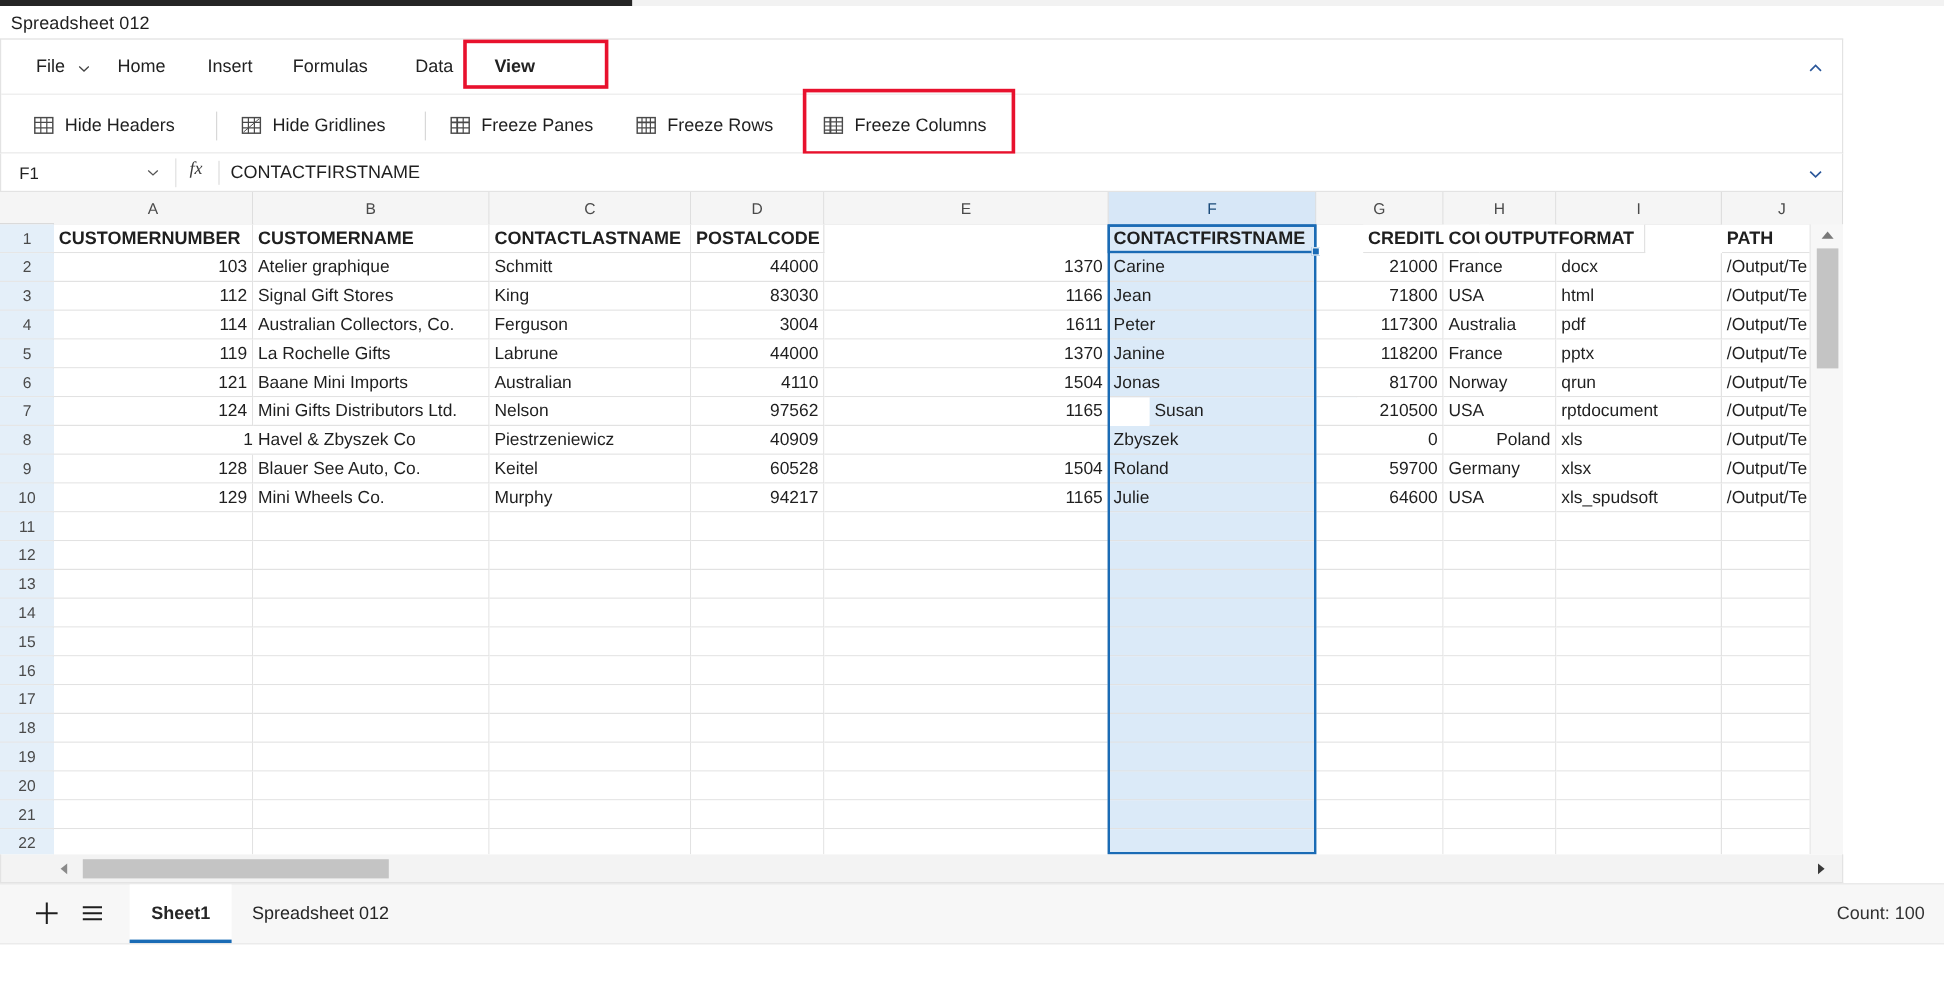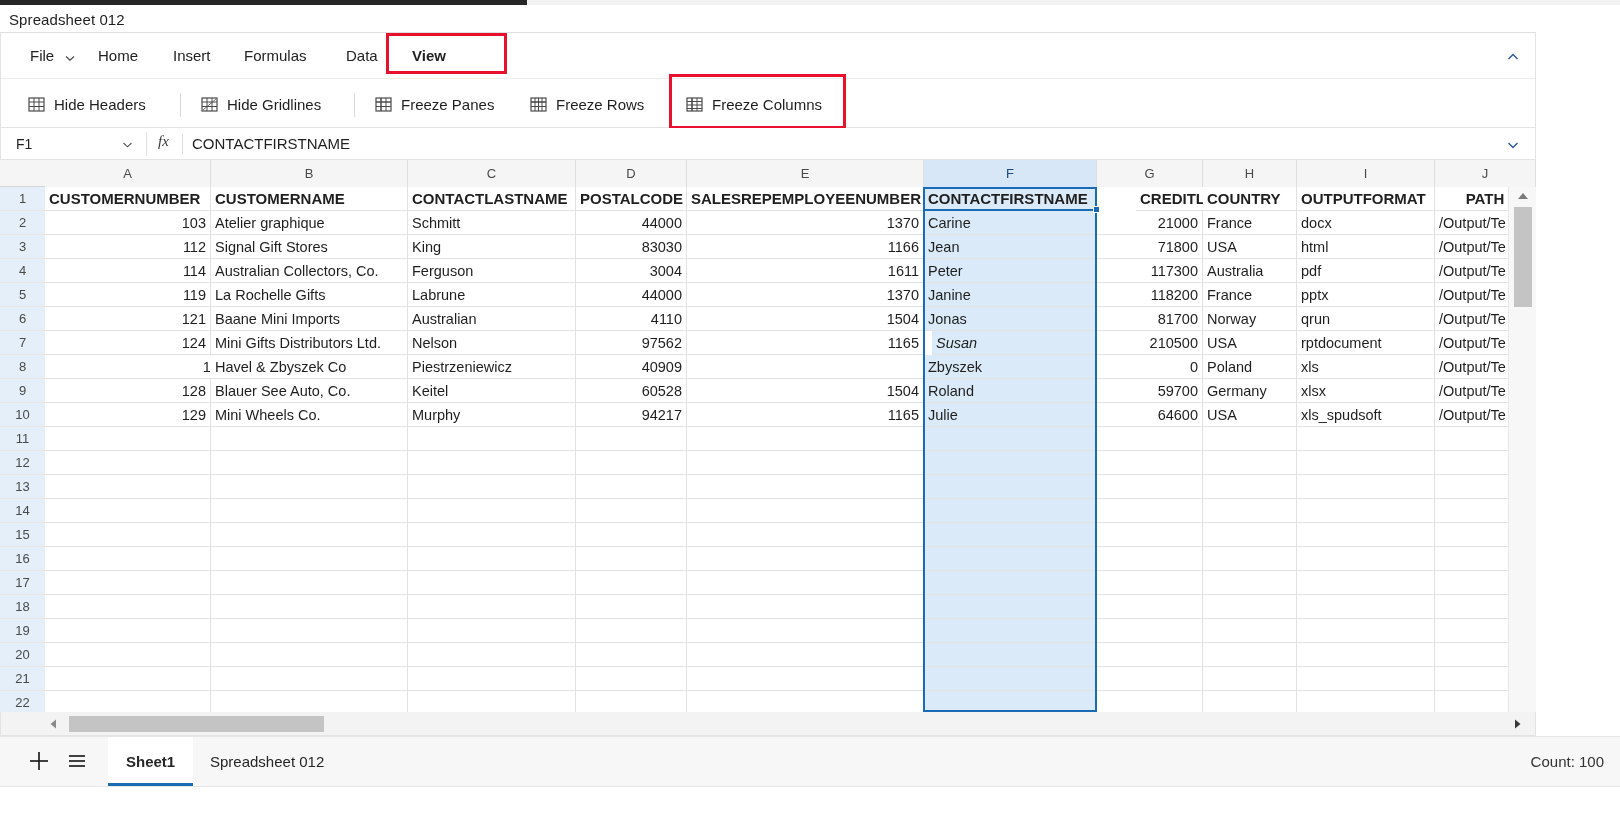--- a/index.html
+++ b/index.html
@@ -304,26 +304,25 @@
       <div class="rh" style="top: 432px;">19</div>
       <div class="rh" style="top: 456px;">20</div>
       <div class="rh" style="top: 480px;">21</div>
       <div class="rh" style="top: 504px;">22</div>
     </div>
   <div id="cells">
       <div class="cell hdrcell" style="left: 0px; width: 166px; top: 0px;">CUSTOMERNUMBER</div>
       <div class="cell hdrcell" style="left: 166px; width: 197px; top: 0px;">CUSTOMERNAME</div>
       <div class="cell hdrcell" style="left: 363px; width: 168px; top: 0px;">CONTACTLASTNAME</div>
       <div class="cell hdrcell" style="left: 531px; width: 111px; top: 0px;">POSTALCODE</div>
-      <div class="cell hdrcell" style="left: 642px; width: 237px; top: 0px;">SALESREPEMPLOYEENUMBER</div>
       <div class="cell hdrcell selcol" style="left: 879px; width: 173px; top: 0px;">CONTACTFIRSTNAME</div>
       <div class="cell hdrcell" style="left: 1052px; width: 106px; top: 0px; margin-left: 39px;">CREDITLIMIT</div>
       <div class="cell hdrcell" style="left: 1158px; width: 94px; top: 0px;">COUNTRY</div>
-      <div class="cell hdrcell" style="left: 1252px; width: 138px; top: 0px;">OUTPUTFORMAT</div>
-      <div class="cell hdrcell" style="left: 1390px; width: 101px; top: 0px; text-align: center;">PATH</div>
+      <div class="cell hdrcell" style="left: 1188px; width: 138px; top: 0px;">OUTPUTFORMAT</div>
+      <div class="cell hdrcell" style="left: 1390px; width: 101px; top: 0px;">PATH</div>
       <div class="cell num" style="left: 0px; width: 166px; top: 24px;">103</div>
       <div class="cell" style="left: 166px; width: 197px; top: 24px;">Atelier graphique</div>
       <div class="cell" style="left: 363px; width: 168px; top: 24px;">Schmitt</div>
       <div class="cell num" style="left: 531px; width: 111px; top: 24px;">44000</div>
       <div class="cell num" style="left: 642px; width: 237px; top: 24px;">1370</div>
       <div class="cell selcol" style="left: 879px; width: 173px; top: 24px;">Carine</div>
       <div class="cell num" style="left: 1052px; width: 106px; top: 24px;">21000</div>
       <div class="cell" style="left: 1158px; width: 94px; top: 24px;">France</div>
       <div class="cell" style="left: 1252px; width: 138px; top: 24px;">docx</div>
       <div class="cell" style="left: 1390px; width: 101px; top: 24px;">/Output/Te</div>
@@ -365,33 +364,33 @@
       <div class="cell selcol" style="left: 879px; width: 173px; top: 120px;">Jonas</div>
       <div class="cell num" style="left: 1052px; width: 106px; top: 120px;">81700</div>
       <div class="cell" style="left: 1158px; width: 94px; top: 120px;">Norway</div>
       <div class="cell" style="left: 1252px; width: 138px; top: 120px;">qrun</div>
       <div class="cell" style="left: 1390px; width: 101px; top: 120px;">/Output/Te</div>
       <div class="cell num" style="left: 0px; width: 166px; top: 144px;">124</div>
       <div class="cell" style="left: 166px; width: 197px; top: 144px;">Mini Gifts Distributors Ltd.</div>
       <div class="cell" style="left: 363px; width: 168px; top: 144px;">Nelson</div>
       <div class="cell num" style="left: 531px; width: 111px; top: 144px;">97562</div>
       <div class="cell num" style="left: 642px; width: 237px; top: 144px;">1165</div>
-      <div class="cell selcol" style="left: 887px; width: 173px; top: 144px; font-style: italic;">Susan</div>
+      <div class="cell selcol" style="left: 913px; width: 173px; top: 144px;">Susan</div>
       <div class="cell num" style="left: 1052px; width: 106px; top: 144px;">210500</div>
       <div class="cell" style="left: 1158px; width: 94px; top: 144px;">USA</div>
       <div class="cell" style="left: 1252px; width: 138px; top: 144px;">rptdocument</div>
       <div class="cell" style="left: 1390px; width: 101px; top: 144px;">/Output/Te</div>
       <div class="cell num" style="left: 0px; width: 187px; top: 168px;">125</div>
       <div class="cell" style="left: 166px; width: 197px; top: 168px;">Havel &amp; Zbyszek Co</div>
       <div class="cell" style="left: 363px; width: 168px; top: 168px;">Piestrzeniewicz</div>
       <div class="cell num" style="left: 531px; width: 111px; top: 168px;">40909</div>
       <div class="cell num" style="left: 642px; width: 237px; top: 168px;"></div>
       <div class="cell selcol" style="left: 879px; width: 173px; top: 168px;">Zbyszek</div>
       <div class="cell num" style="left: 1052px; width: 106px; top: 168px;">0</div>
-      <div class="cell" style="left: 1158px; width: 94px; top: 168px;">Poland</div>
+      <div class="cell" style="left: 1158px; width: 94px; top: 168px; text-align: right;">Poland</div>
       <div class="cell" style="left: 1252px; width: 138px; top: 168px;">xls</div>
       <div class="cell" style="left: 1390px; width: 101px; top: 168px;">/Output/Te</div>
       <div class="cell num" style="left: 0px; width: 166px; top: 192px;">128</div>
       <div class="cell" style="left: 166px; width: 197px; top: 192px;">Blauer See Auto, Co.</div>
       <div class="cell" style="left: 363px; width: 168px; top: 192px;">Keitel</div>
       <div class="cell num" style="left: 531px; width: 111px; top: 192px;">60528</div>
       <div class="cell num" style="left: 642px; width: 237px; top: 192px;">1504</div>
       <div class="cell selcol" style="left: 879px; width: 173px; top: 192px;">Roland</div>
       <div class="cell num" style="left: 1052px; width: 106px; top: 192px;">59700</div>
       <div class="cell" style="left: 1158px; width: 94px; top: 192px;">Germany</div>

